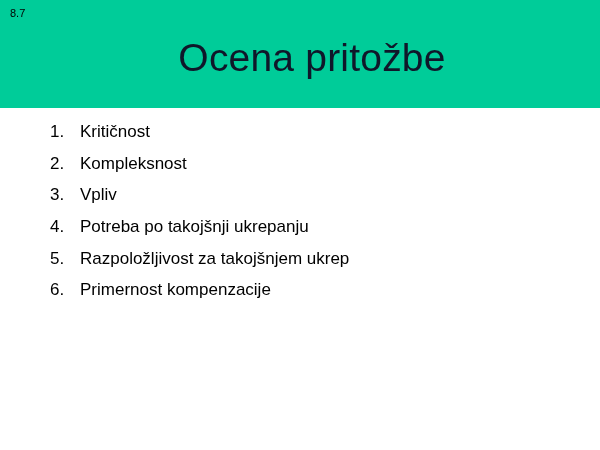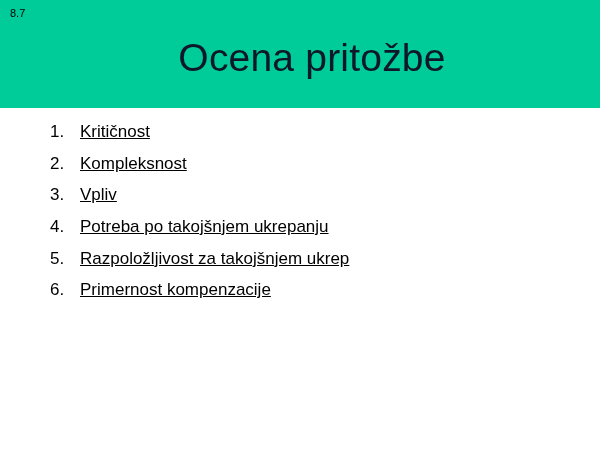--- a/index.html
+++ b/index.html
@@ -70,21 +70,20 @@
     margin-bottom: 13px;
     line-height: 1.1;
   }
   .item-num {
     width: 30px;
     flex: 0 0 30px;
     text-align: left;
   }
   .item-text {
     flex: 1 1 auto;
-    text-decoration: underline;
   }
 </style>
 </head>
 <body>
 
 <div class="slide">
 
   <div class="header-band" style="background: rgb(0, 204, 153);"></div>
 
   <div class="slide-number">8.7</div>
@@ -100,21 +99,21 @@
       <li>
         <span class="item-num">2.</span>
         <span class="item-text">Kompleksnost</span>
       </li>
       <li>
         <span class="item-num">3.</span>
         <span class="item-text">Vpliv</span>
       </li>
       <li>
         <span class="item-num">4.</span>
-        <span class="item-text">Potreba po takojšnjem ukrepanju</span>
+        <span class="item-text">Potreba po takojšnji ukrepanju</span>
       </li>
       <li>
         <span class="item-num">5.</span>
         <span class="item-text">Razpoložljivost za takojšnjem ukrep</span>
       </li>
       <li>
         <span class="item-num">6.</span>
         <span class="item-text">Primernost kompenzacije</span>
       </li>
     </ol>

